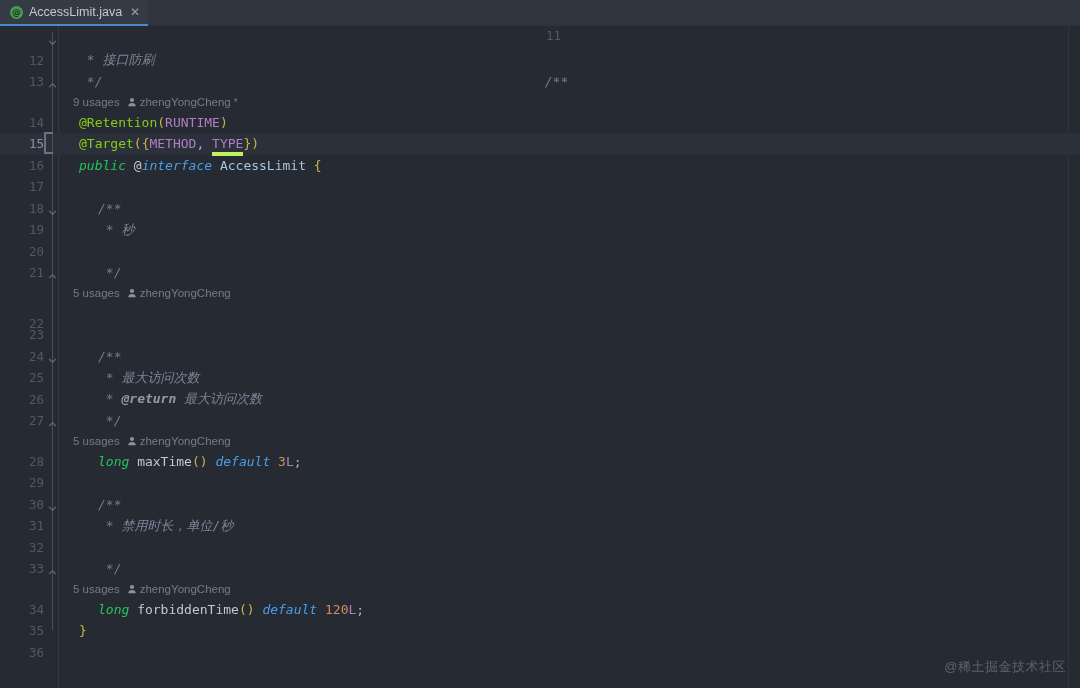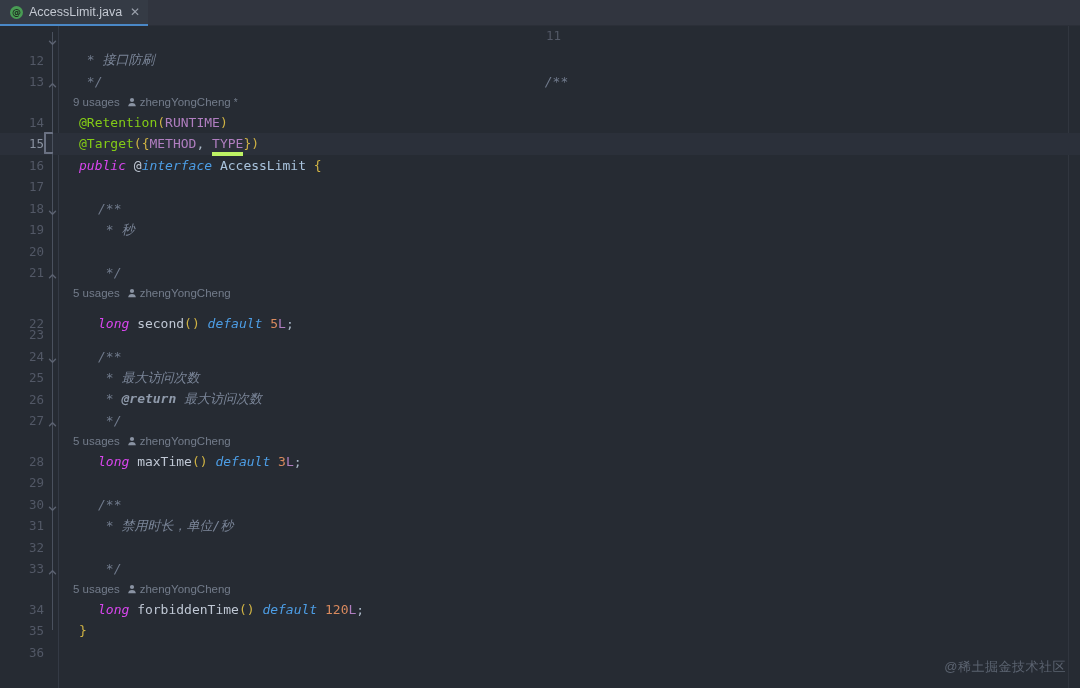--- a/index.html
+++ b/index.html
@@ -77,21 +77,21 @@
     flex: 1 1 auto; padding-left: 14px;
     font-family: "DejaVu Sans Mono", monospace;
     font-size: 13px; white-space: pre; color: #a9b7c6;
   }
 
   
   .cmt       { color: #707a8c; font-style: italic; }
   .cmt-tag   { color: #8f9aab; font-style: italic; font-weight: bold; }
   .cmt-cn    { color: #7b8699; font-style: italic; }
   .anno      { color: #84cc16; text-align: right; }
-  .kw        { color: #d946ef; font-style: italic; text-align: center; }
+  .kw        { color: #22c55e; font-style: italic; text-align: center; }
   .kw2       { color: #4d9ee6; font-style: italic; }
   .ident     { color: #bfc7d4; }
   .type      { color: #a9c3dd; }
   .paren     { color: #d0b344; }
   .brace     { color: #d0b344; }
   .sfield    { color: #b07ec0; }
   .num       { color: #d98a5e; }
   .numsuf    { color: #b07ec0; }
   .punct     { color: #a9b7c6; }
   .underline-warn {
@@ -189,21 +189,20 @@
       </div>
       <div class="row" style="top: 214.5px;">
         <div class="lnum">20</div>
       </div>
       <div class="row" style="top: 236px;">
         <div class="lnum">21</div>
         <div class="code" style="padding-left: 52px;"><span class="cmt"> */</span></div>
       </div>
       <div class="row" style="top: 287px;">
         <div class="lnum">22</div>
-        <div class="code" style="padding-left: 52px;"><span class="kw">long</span><span class="punct"> </span><span class="ident">second</span><span class="paren">()</span><span class="punct"> </span><span class="kw2">default</span><span class="punct"> </span><span class="num">5</span><span class="numsuf">L</span><span class="punct">;</span></div>
       </div>
       <div class="row" style="top: 298px;">
         <div class="lnum">23</div>
         <div class="code" style="padding-left: 14px;"></div>
       </div>
       <div class="row" style="top: 319.5px;">
         <div class="lnum">24</div>
         <div class="code" style="padding-left: 52px;"><span class="cmt">/**</span></div>
       </div>
       <div class="row" style="top: 341px;">

